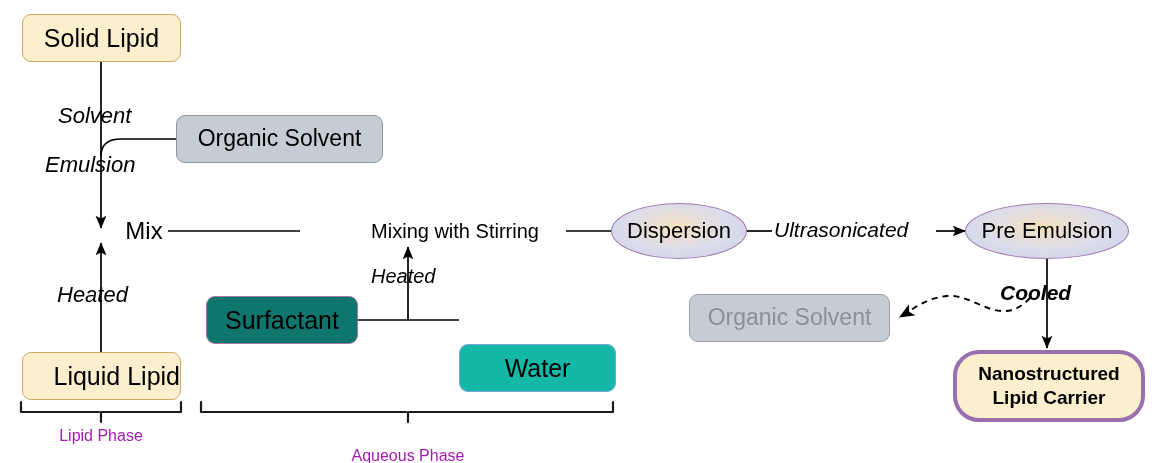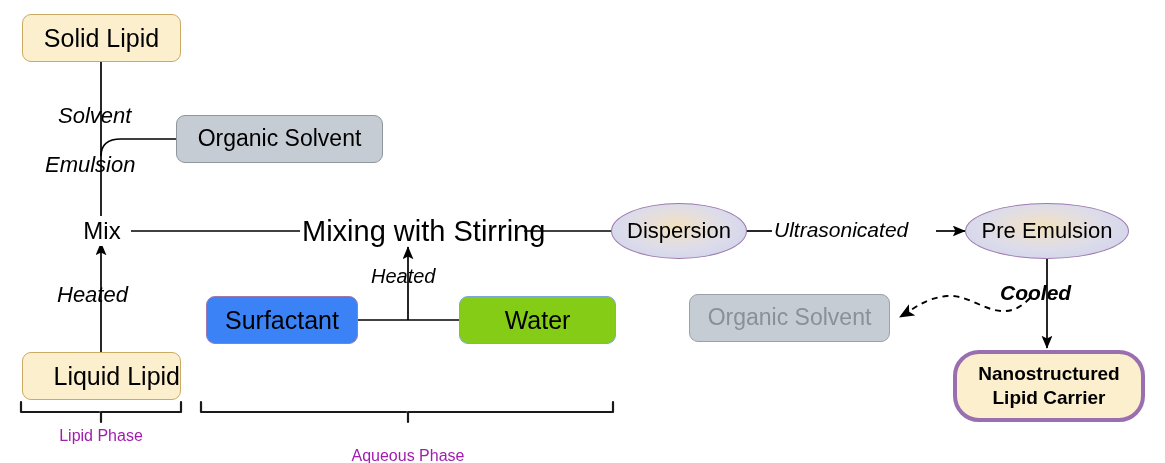--- a/index.html
+++ b/index.html
@@ -48,26 +48,27 @@
   .solvent {
     background: #c6ccd3;
     border-color: #8e969e;
   }
   .solvent-faded {
     background: #c6ccd3;
     border-color: #9aa1a8;
     color: #8b9097;
   }
   .surfactant {
-    background: #3b82f6;
+    background: #0f766e;
     border-color: #9d79ac;
   }
   .water {
-    background: #84cc16;
+    background: #14b8a6;
     border-color: #7ba7d6;
+    margin-top: 48px;
   }
   .nlc {
     background: #fcefcd;
     border: 4.5px solid #9a6fb0;
     border-radius: 26px;
     font-weight: bold;
     line-height: 1.25;
   }
   
   .ell {
@@ -88,20 +89,21 @@
     position: absolute;
     font-style: italic;
     color: #000000;
     white-space: nowrap;
   }
   .plainnode {
     position: absolute;
     color: #000000;
     white-space: nowrap;
     background: #ffffff;
+    margin-left: 42px;
   }
   .phaselabel {
     position: absolute;
     color: #a21caf;
     white-space: nowrap;
     text-align: center;
   }
 </style>
 </head>
 <body>
@@ -148,21 +150,21 @@
   </div>
 
   <div class="node rbox solvent" style="left:176px; top:115px; width:207px; height:48px; font-size:23px;">
     <span>Organic Solvent</span>
   </div>
 
   <div class="plainnode" style="left:78px; top:216px; width:48px; height:30px; font-size:24px; text-align:center; line-height:30px;">
     <span>Mix</span>
   </div>
 
-  <div class="plainnode" style="left:302px; top:216px; width:222px; height:30px; font-size:29px; text-align:center; line-height:30px;">
+  <div class="plainnode" style="left:302px; top:216px; width:222px; height:30px; font-size:20px; text-align:center; line-height:30px;">
     <span>Mixing with Stirring</span>
   </div>
 
   <div class="ell" style="left:611px; top:203px; width:136px; height:56px; font-size:22px;">
     <span>Dispersion</span>
   </div>
 
   <div class="ell" style="left:965px; top:203px; width:164px; height:56px; font-size:22px;">
     <span>Pre Emulsion</span>
   </div>

